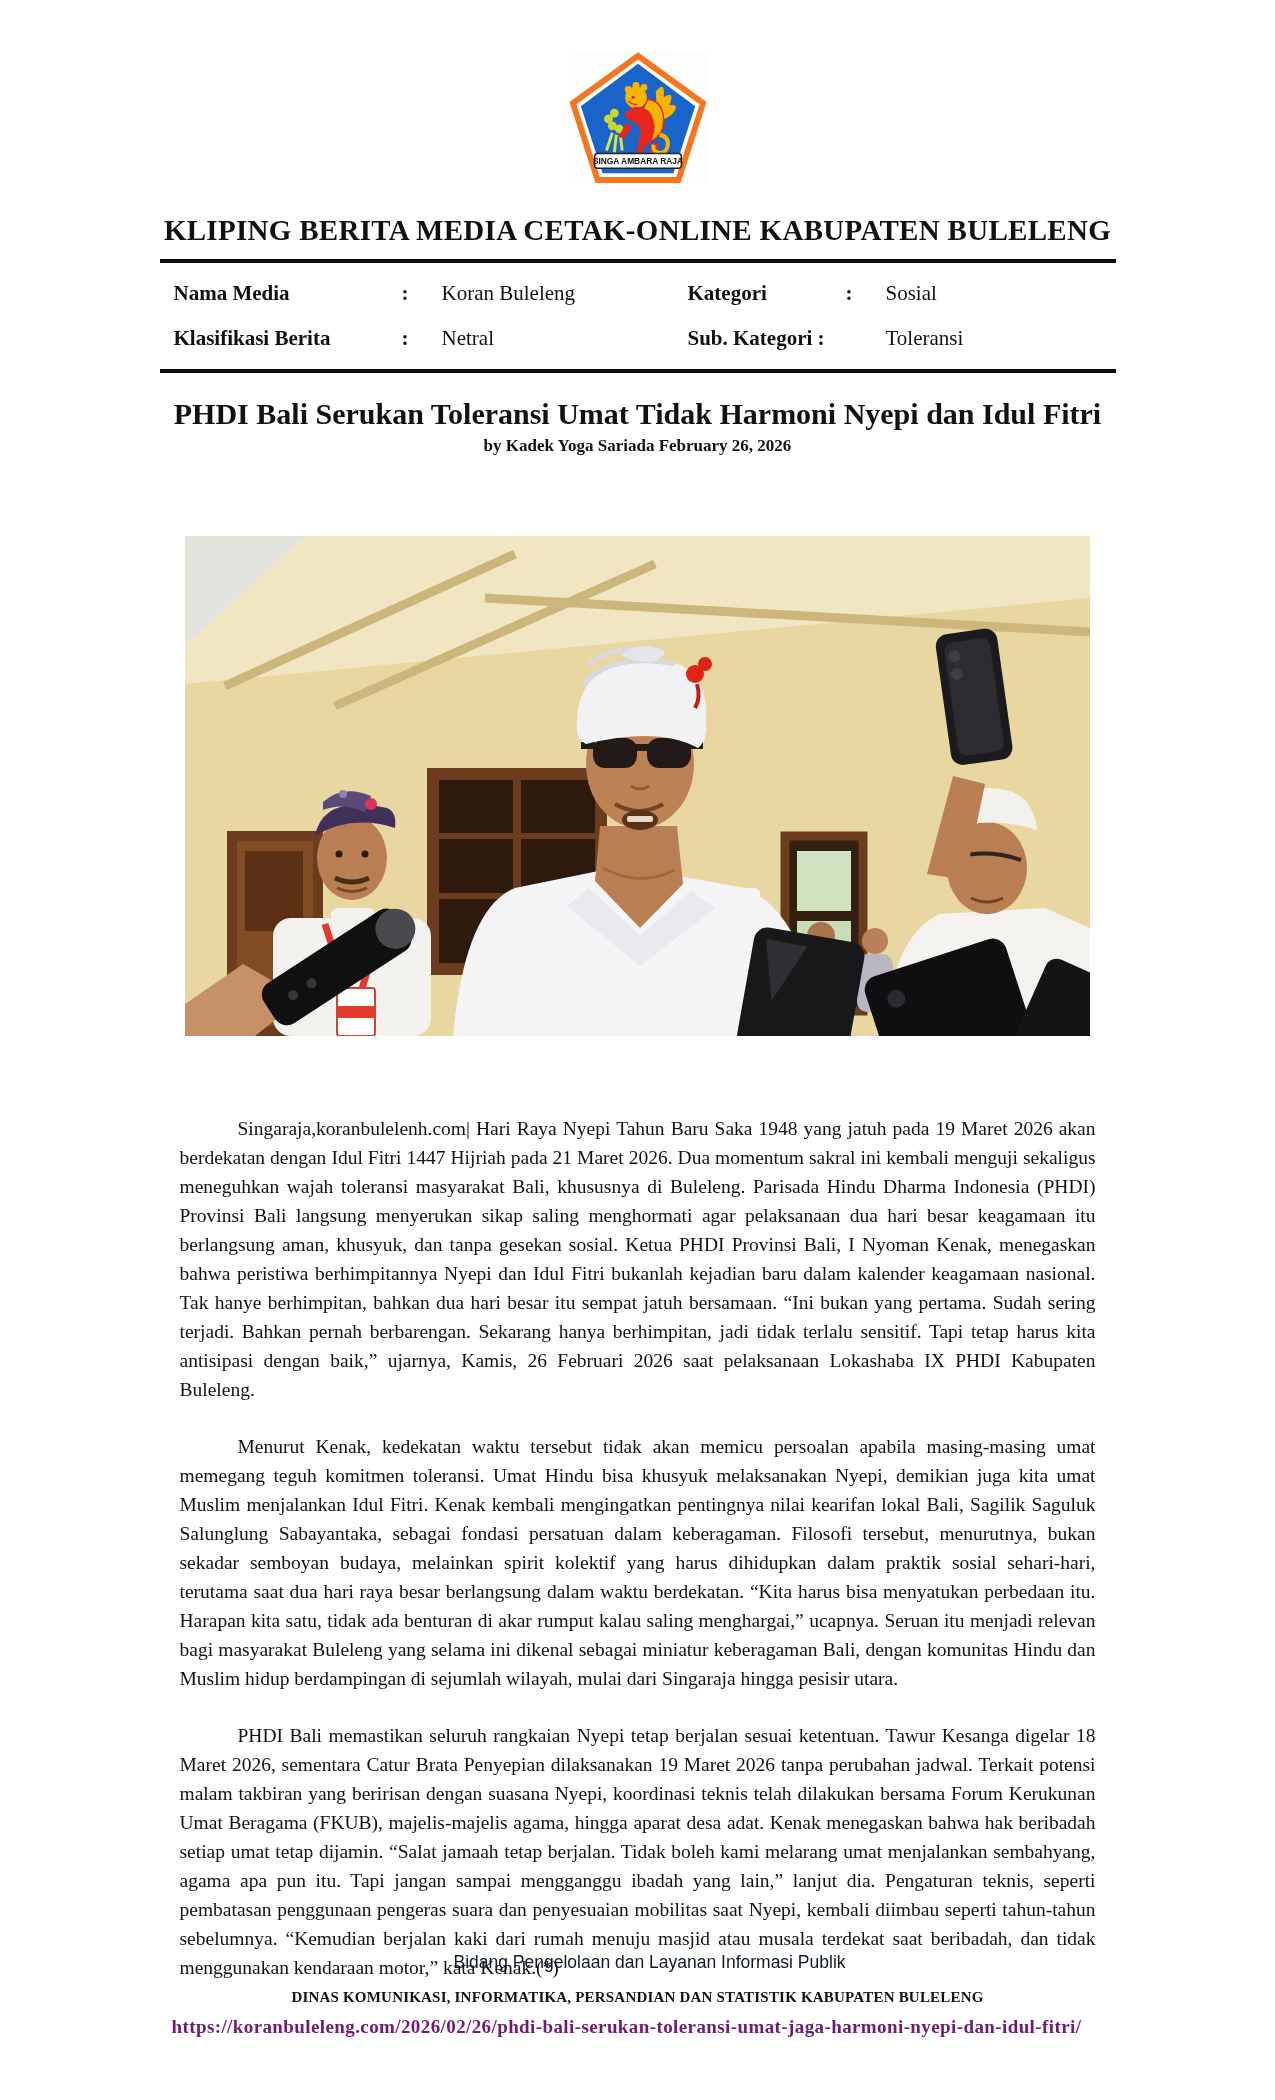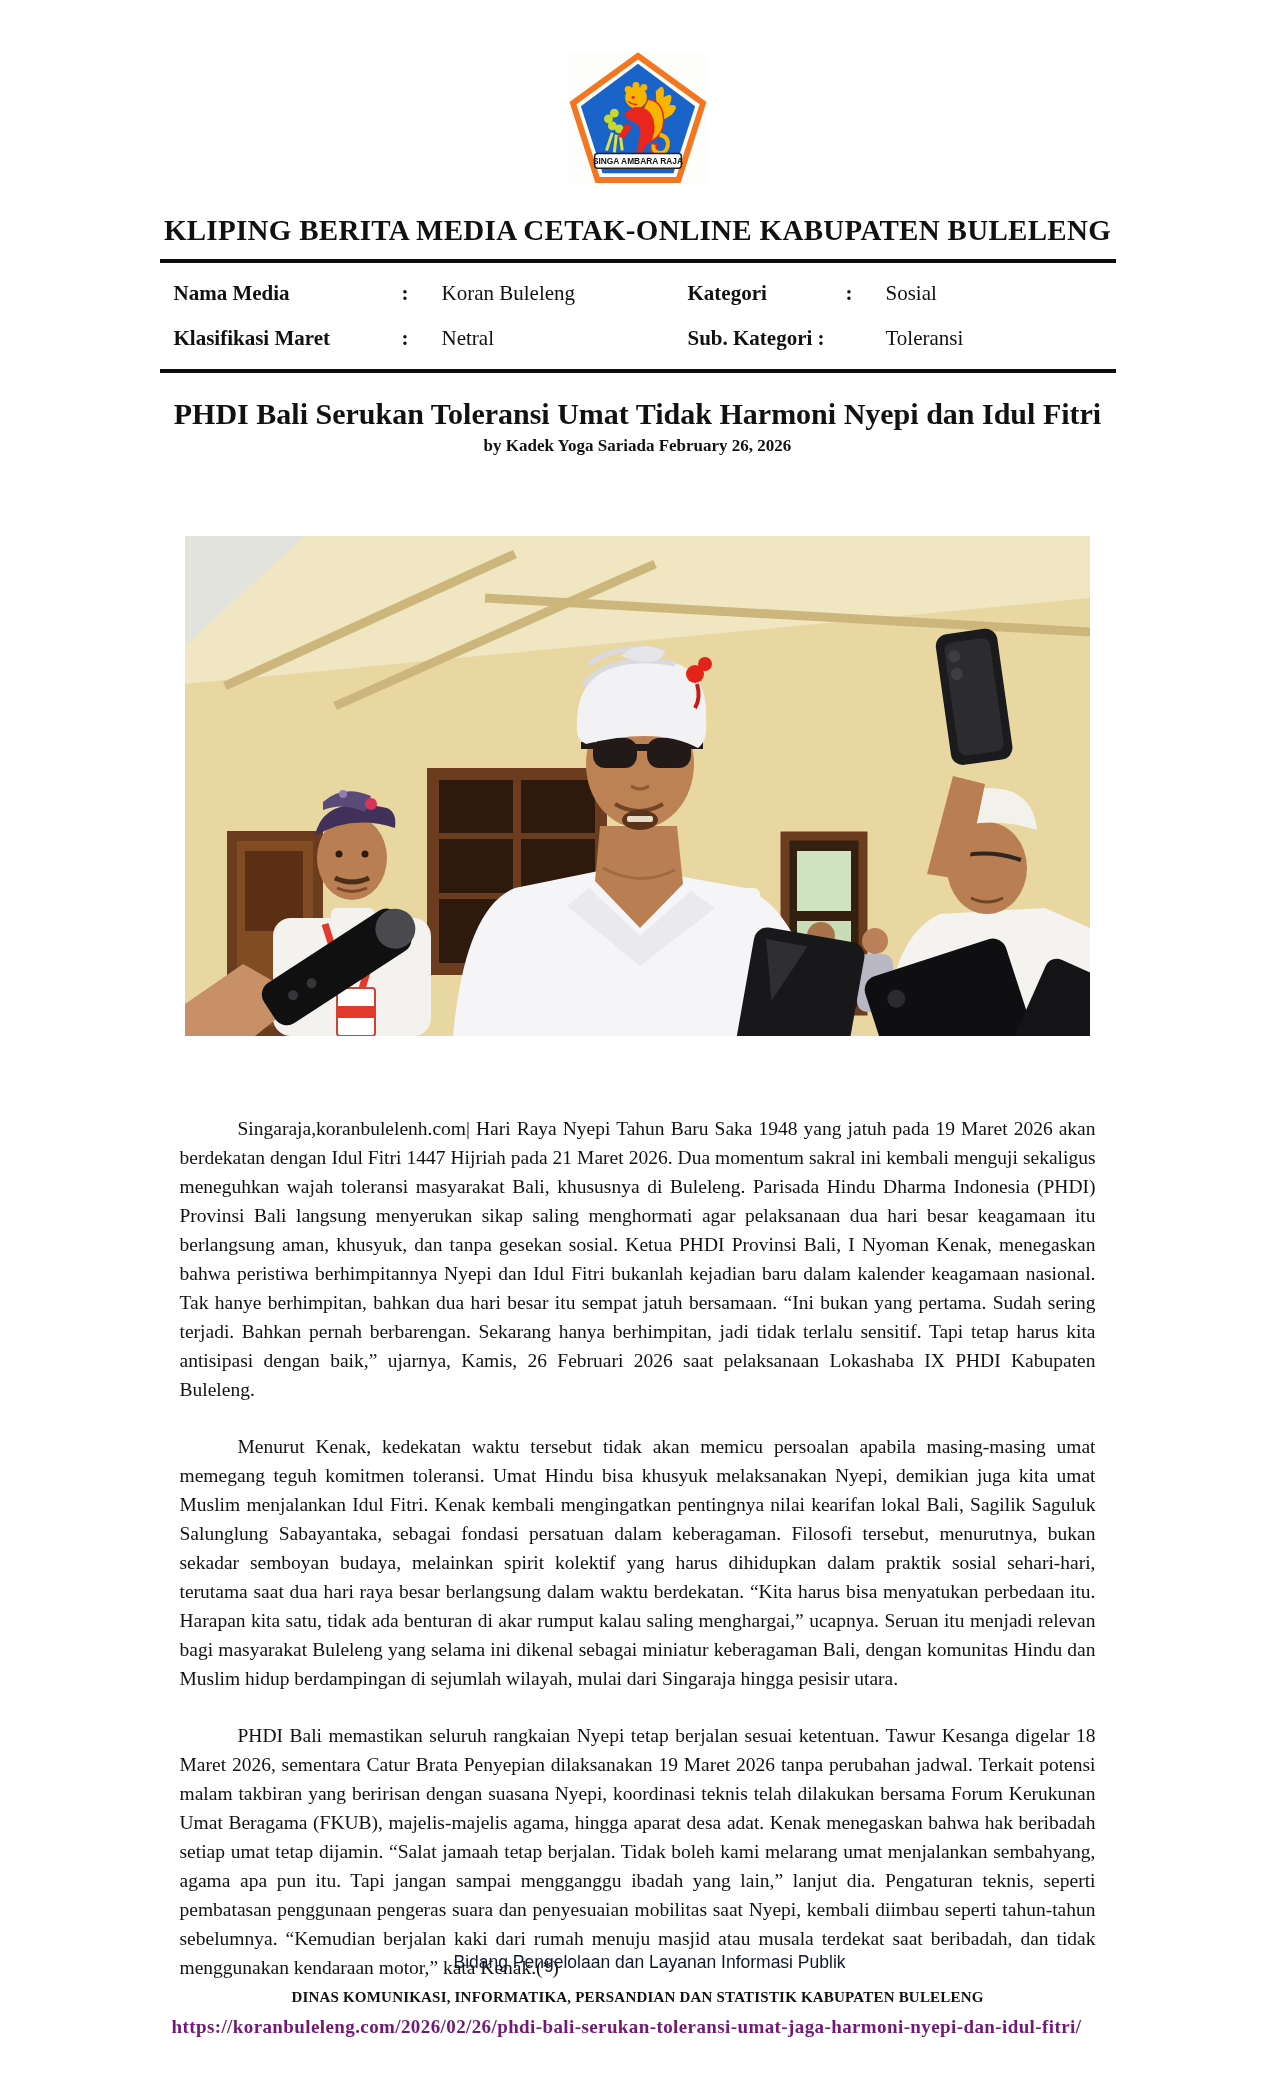--- a/index.html
+++ b/index.html
@@ -141,21 +141,21 @@
         <span class="meta-value">Koran Buleleng</span>
       </div>
       <div class="meta-cell right">
         <span class="meta-label">Kategori</span>
         <span class="meta-colon">:</span>
         <span class="meta-value">Sosial</span>
       </div>
     </div>
     <div class="meta-row">
       <div class="meta-cell left">
-        <span class="meta-label">Klasifikasi Maret</span>
+        <span class="meta-label">Klasifikasi Berita</span>
         <span class="meta-colon">:</span>
         <span class="meta-value">Netral</span>
       </div>
       <div class="meta-cell right">
         <span class="meta-label">Sub. Kategori :</span>
         <span class="meta-colon"></span>
         <span class="meta-value">Toleransi</span>
       </div>
     </div>
   </div>

